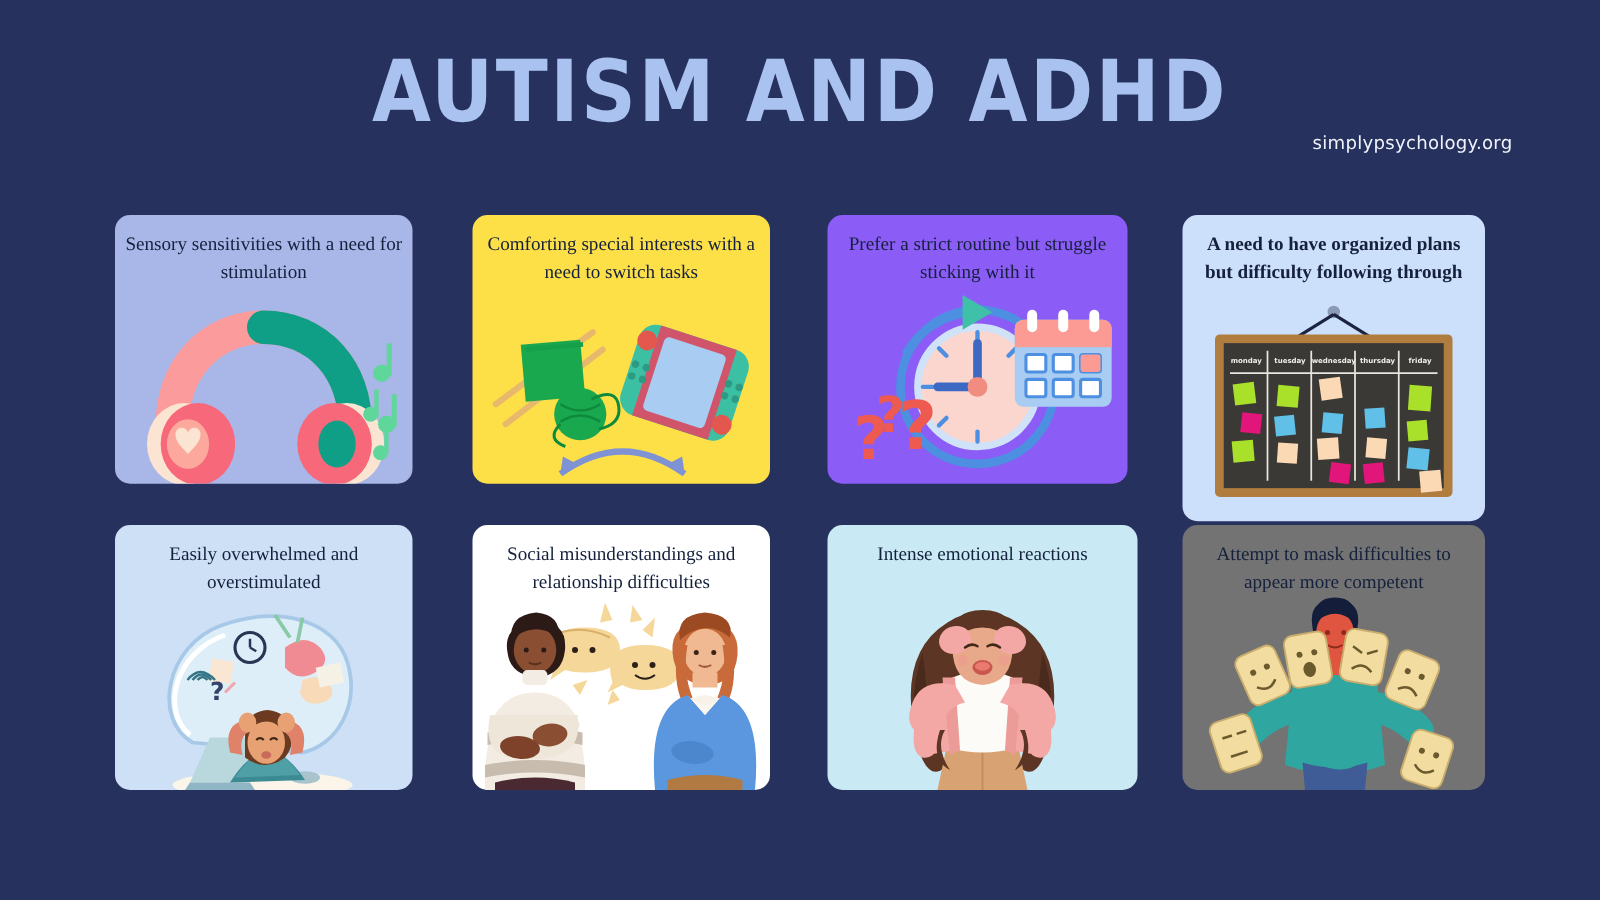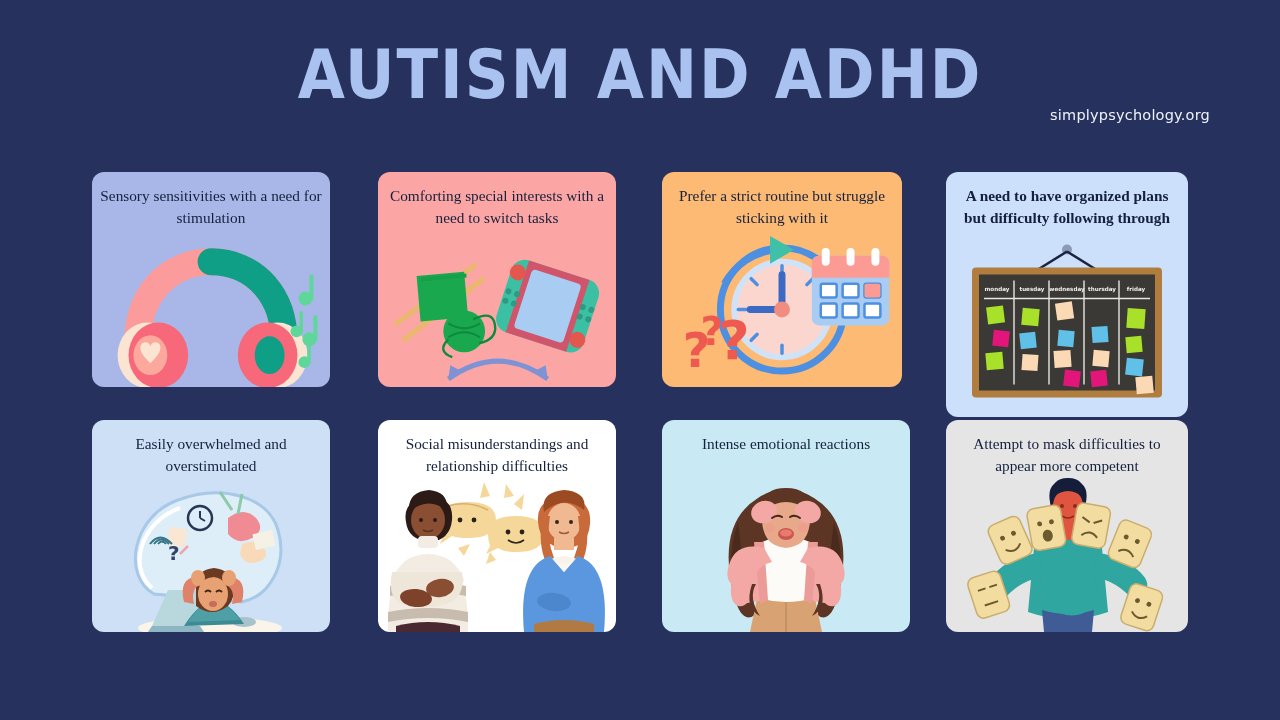--- a/index.html
+++ b/index.html
@@ -91,21 +91,21 @@
             <rect x="208" y="84" width="3.5" height="22"></rect>
           <circle cx="218" cy="112" r="7"></circle>
             <rect x="222" y="88" width="4" height="26"></rect>
           <circle cx="213" cy="135" r="6"></circle>
             <rect x="216" y="114" width="3.5" height="22"></rect>
         </g>
       </svg>
     </div>
   </div>
 
-  <div class="card" style="left:378px;top:172px;width:238px;height:215px;background:#fca5a5;">
+  <div class="card" style="left:378px;top:172px;width:238px;height:215px;background:#fde047;">
     <div class="card-title">Comforting special interests with a need to switch tasks</div>
     <div class="art">
       <svg viewBox="0 0 238 160" preserveAspectRatio="xMidYMid meet">
         <g stroke="#e8b96c" stroke-width="5" stroke-linecap="round">
           <line x1="18" y1="96" x2="96" y2="38"></line>
           <line x1="26" y1="112" x2="104" y2="52"></line>
         </g>
         <rect x="40" y="46" width="48" height="46" fill="#1aa84f" transform="rotate(-5 64 69)"></rect>
         <path d="M44 48 h46 v4 h-46z" fill="#17a04a" transform="rotate(-5 64 69)"></path>
         <circle cx="86" cy="104" r="21" fill="#1aa84f"></circle>
@@ -129,21 +129,21 @@
               <circle cx="213" cy="78" r="3"></circle>
           </g>
         </g>
         <path d="M70 152 q50 -36 100 0" fill="none" stroke="#7f93d4" stroke-width="5"></path>
         <path d="M70 152 l2 -14 l13 7z" fill="#7f93d4"></path>
         <path d="M170 152 l-15 -7 l13 -7z" fill="#7f93d4"></path>
       </svg>
     </div>
   </div>
 
-  <div class="card" style="left:662px;top:172px;width:240px;height:215px;background:#fdba74;">
+  <div class="card" style="left:662px;top:172px;width:240px;height:215px;background:#8b5cf6;">
     <div class="card-title">Prefer a strict routine but struggle sticking with it</div>
     <div class="art">
       <svg viewBox="0 0 240 160" preserveAspectRatio="xMidYMid meet">
         <circle cx="120" cy="82" r="62" fill="none" stroke="#4d8fe0" stroke-width="7"></circle>
         <circle cx="120" cy="82" r="48" fill="#fbd6cf"></circle>
         <circle cx="120" cy="82" r="48" fill="none" stroke="#cfe2f7" stroke-width="6"></circle>
         <g stroke="#4d8fe0" stroke-width="3.5" stroke-linecap="round">
           <line x1="120" y1="38" x2="120" y2="46"></line>
           <line x1="120" y1="118" x2="120" y2="126"></line>
           <line x1="76" y1="82" x2="84" y2="82"></line>
@@ -387,21 +387,21 @@
         <ellipse cx="120" cy="57" rx="6" ry="3.5" fill="#e97a6e"></ellipse>
         <circle cx="104" cy="52" r="4.5" fill="#ef9b8e" opacity=".7"></circle>
         <circle cx="137" cy="52" r="4.5" fill="#ef9b8e" opacity=".7"></circle>
 
         <path d="M86 108 q-8 24 8 32 q-12 -18 -4 -32z" fill="#5c3524"></path>
         <path d="M154 108 q8 24 -8 32 q12 -18 4 -32z" fill="#5c3524"></path>
       </svg>
     </div>
   </div>
 
-  <div class="card" style="left:946px;top:420px;width:242px;height:212px;background:#e5e5e5;">
+  <div class="card" style="left:946px;top:420px;width:242px;height:212px;background:#737373;">
     <div class="card-title">Attempt to mask difficulties to appear more competent</div>
     <div class="art">
       <svg viewBox="0 0 242 156" preserveAspectRatio="xMidYMid meet">
 
         <path d="M104 26 q-4 -22 18 -22 q22 0 18 22 q-2 22 -18 24 q-16 -2 -18 -24z" fill="#141e3a"></path>
         <ellipse cx="122" cy="30" rx="15" ry="17" fill="#e0553f"></ellipse>
         <path d="M106 22 q16 -14 32 0 q2 -20 -16 -20 q-18 0 -16 20z" fill="#141e3a"></path>
         <g fill="#8e2a1c">
             <circle cx="116" cy="30" r="2"></circle>
             <circle cx="129" cy="30" r="2"></circle>

